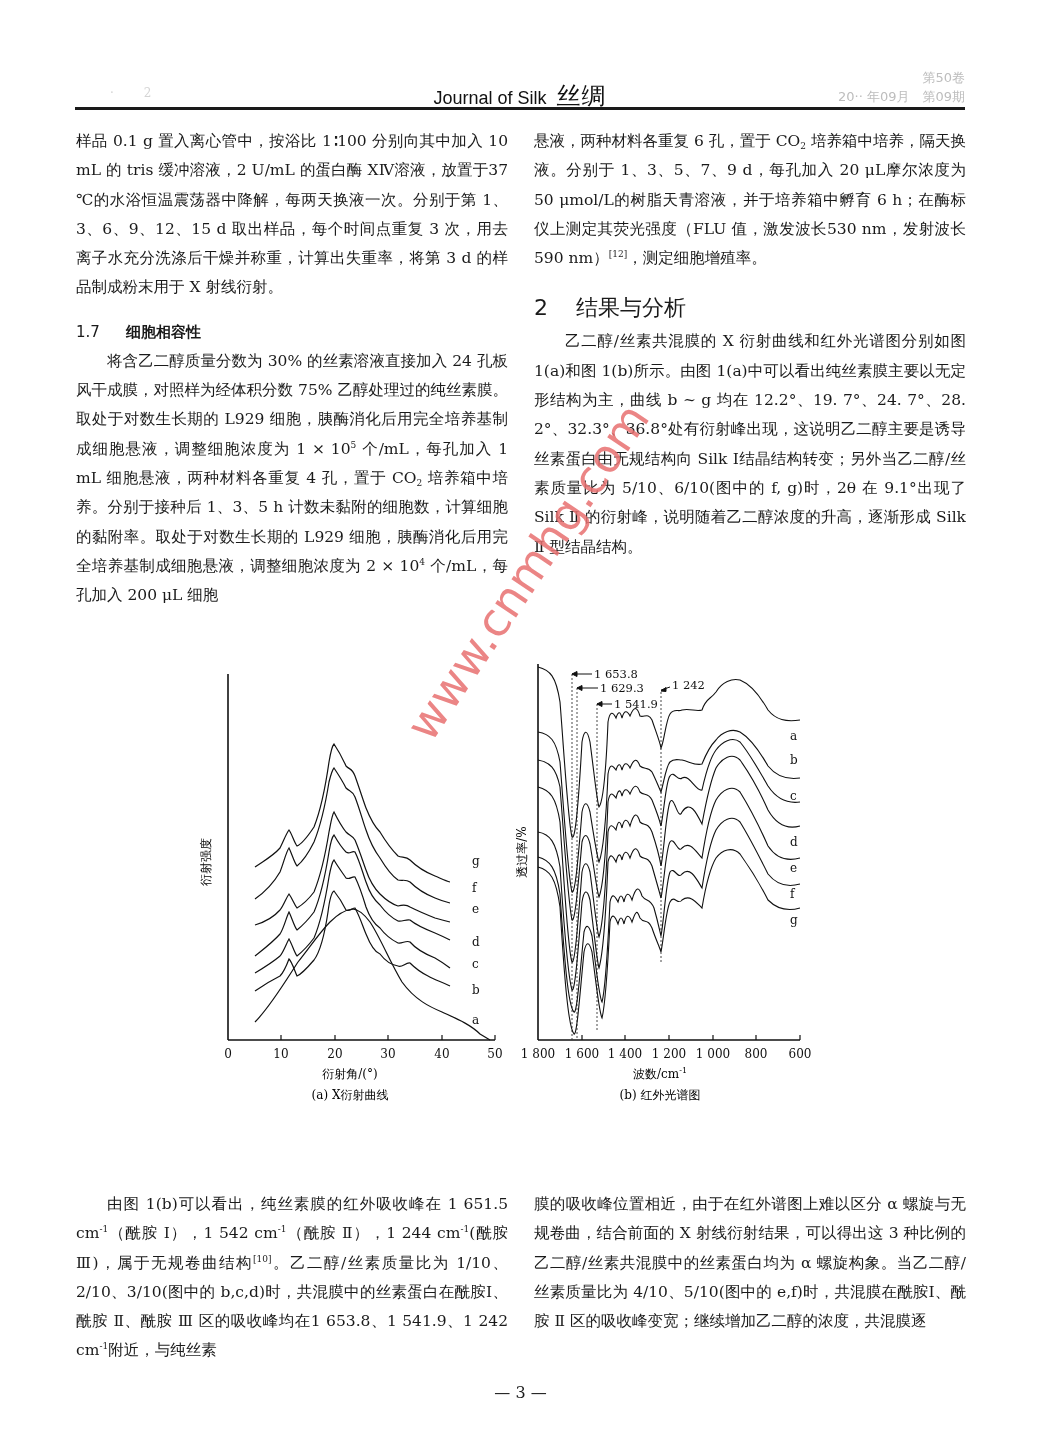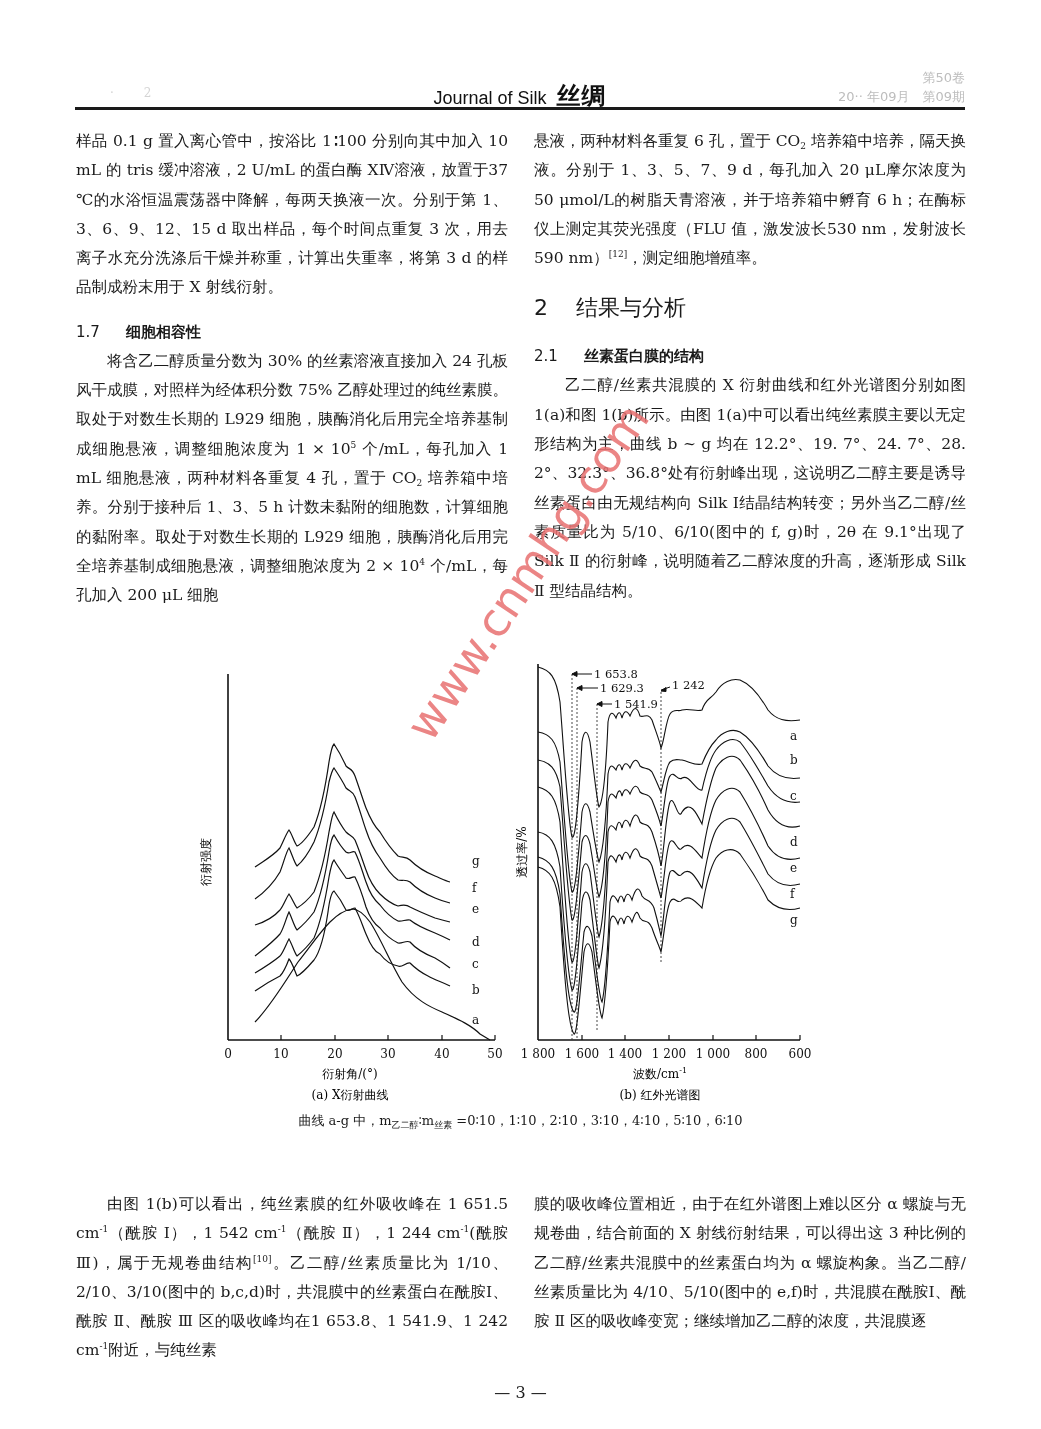--- a/index.html
+++ b/index.html
@@ -2,21 +2,21 @@
 <html><head>
 <meta charset="utf-8">
 <style>
   html, body { margin: 0; padding: 0; background: #ffffff; }
   body { width: 1041px; height: 1429px; position: relative; overflow: hidden;
          font-family: "DejaVu Serif", "Liberation Serif", serif; color: #1a1a1a; }
   .header { position: absolute; left: 75px; top: 68px; width: 890px; height: 42px; }
   .header .faded-left { position: absolute; left: 35px; top: 18px; font-size: 12px; color: #d4d4d4; letter-spacing: 30px; }
   .header .journal { position: absolute; left: 0; width: 890px; top: 12px; text-align: center;
                      font-family: "Liberation Sans", sans-serif; font-size: 18px; color: #111; }
-  .header .journal .cn { font-family: "DejaVu Serif", serif; font-weight: bold; font-size: 24px; letter-spacing: 1px; margin-left: 5px; }
+  .header .journal .cn { font-family: "DejaVu Serif", serif; font-weight: normal; font-size: 24px; letter-spacing: 1px; margin-left: 5px; }
   .header .vol { position: absolute; right: 0; top: 0; font-size: 13px; color: #bdbdbd; text-align: right; line-height: 19px;
                  font-family: "DejaVu Sans", sans-serif; }
   .header .rule { position: absolute; left: 0; right: 0; bottom: 0; height: 3px; background: #1a1a1a; }
 
   .col { position: absolute; width: 432px; font-size: 15.5px; line-height: 29.3px; text-align: justify; }
   .col p { margin: 0; }
   .col .indent { text-indent: 2em; }
   .col-left-top { left: 76px; top: 127px; }
   .col-right-top { left: 534px; top: 127px; }
   .sec-h2 { font-family: "DejaVu Sans", sans-serif; font-size: 22px; line-height: 38px; margin: 4px 0 0 0; }
@@ -68,23 +68,20 @@
     <span class="num">1.7</span><span>细胞相容性</span>
   </div>
   <p class="indent"><span>将含乙二醇质量分数为 30% 的丝素溶液直接加入 24 孔板风干成膜，对照样为经体积分数 75% 乙醇处理过的纯丝素膜。取处于对数生长期的 L929 细胞，胰酶消化后用完全培养基制成细胞悬液，调整细胞浓度为 1 × 10</span><sup>5</sup><span> 个/mL，每孔加入 1 mL 细胞悬液，两种材料各重复 4 孔，置于 CO</span><sub>2</sub><span> 培养箱中培养。分别于接种后 1、3、5 h 计数未黏附的细胞数，计算细胞的黏附率。取处于对数生长期的 L929 细胞，胰酶消化后用完全培养基制成细胞悬液，调整细胞浓度为 2 × 10</span><sup>4</sup><span> 个/mL，每孔加入 200 μL 细胞</span></p>
 </div>
 
 <div class="col col-right-top">
   <p><span>悬液，两种材料各重复 6 孔，置于 CO</span><sub>2</sub><span> 培养箱中培养，隔天换液。分别于 1、3、5、7、9 d，每孔加入 20 μL摩尔浓度为50 μmol/L的树脂天青溶液，并于培养箱中孵育 6 h；在酶标仪上测定其荧光强度（FLU 值，激发波长530 nm，发射波长 590 nm）</span><sup>[12]</sup><span>，测定细胞增殖率。</span></p>
   <div class="sec-h2" style="margin-top:16px">
     <span class="num">2</span><span>结果与分析</span>
   </div>
-  <div class="sec-h3">
-    <span class="num">2.1</span><span>丝素蛋白膜的结构</span>
-  </div>
   <p class="indent">乙二醇/丝素共混膜的 X 衍射曲线和红外光谱图分别如图 1(a)和图 1(b)所示。由图 1(a)中可以看出纯丝素膜主要以无定形结构为主，曲线 b ~ g 均在 12.2°、19. 7°、24. 7°、28. 2°、32.3°、36.8°处有衍射峰出现，这说明乙二醇主要是诱导丝素蛋白由无规结构向 Silk Ⅰ结晶结构转变；另外当乙二醇/丝素质量比为 5/10、6/10(图中的 f, g)时，2θ 在 9.1°出现了 Silk Ⅱ 的衍射峰，说明随着乙二醇浓度的升高，逐渐形成 Silk Ⅱ 型结晶结构。</p>
 </div>
 
 <div class="figure">
 
   <svg width="330" height="445" viewBox="0 0 330 445" style="left:0;top:0">
 
     <line x1="48" y1="12" x2="48" y2="378" stroke="#111" stroke-width="1.6"></line>
     <line x1="48" y1="378" x2="315" y2="378" stroke="#111" stroke-width="1.6"></line>
     <g stroke="#111" stroke-width="1.2">
@@ -203,21 +200,20 @@
       <text x="280" y="138">c</text>
       <text x="280" y="184">d</text>
       <text x="280" y="210">e</text>
       <text x="280" y="236">f</text>
       <text x="280" y="262">g</text>
     </g>
   </svg>
 </div>
 
 <div class="captions">
-  <div class="cap-note"><span>曲线 a-g 中，m</span><sub>乙二醇</sub><span>∶m</span><sub>丝素</sub><span> =0∶10，1∶10，2∶10，3∶10，4∶10，5∶10，6∶10</span></div>
 </div>
 
 <div class="col col-left-bottom">
   <p class="indent"><span>由图 1(b)可以看出，纯丝素膜的红外吸收峰在 1 651.5 cm</span><sup>-1</sup><span>（酰胺 Ⅰ），1 542 cm</span><sup>-1</sup><span>（酰胺 Ⅱ），1 244 cm</span><sup>-1</sup><span>(酰胺 Ⅲ)，属于无规卷曲结构</span><sup>[10]</sup><span>。乙二醇/丝素质量比为 1/10、2/10、3/10(图中的 b,c,d)时，共混膜中的丝素蛋白在酰胺Ⅰ、酰胺 Ⅱ、酰胺 Ⅲ 区的吸收峰均在1 653.8、1 541.9、1 242 cm</span><sup>-1</sup><span>附近，与纯丝素</span></p>
 </div>
 
 <div class="col col-right-bottom">
   <p>膜的吸收峰位置相近，由于在红外谱图上难以区分 α 螺旋与无规卷曲，结合前面的 X 射线衍射结果，可以得出这 3 种比例的乙二醇/丝素共混膜中的丝素蛋白均为 α 螺旋构象。当乙二醇/丝素质量比为 4/10、5/10(图中的 e,f)时，共混膜在酰胺Ⅰ、酰胺 Ⅱ 区的吸收峰变宽；继续增加乙二醇的浓度，共混膜逐</p>
 </div>
 

